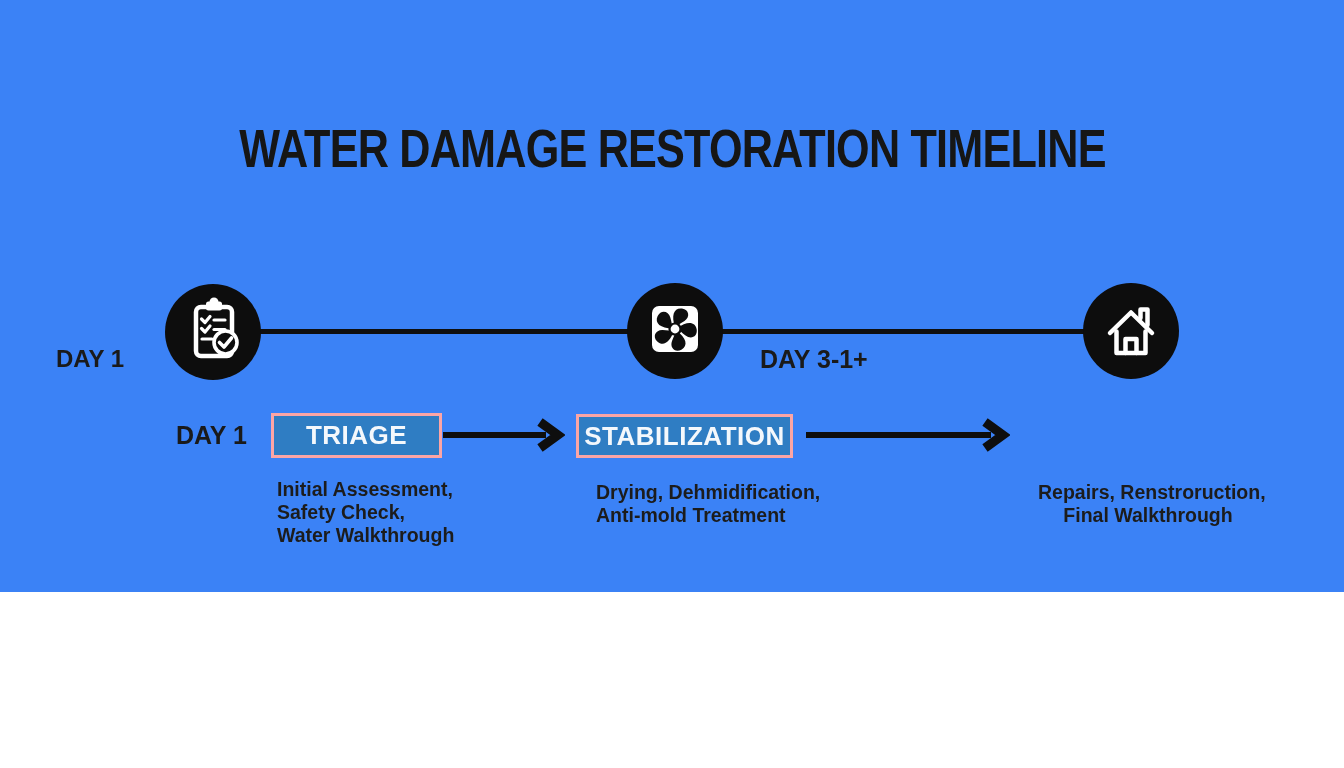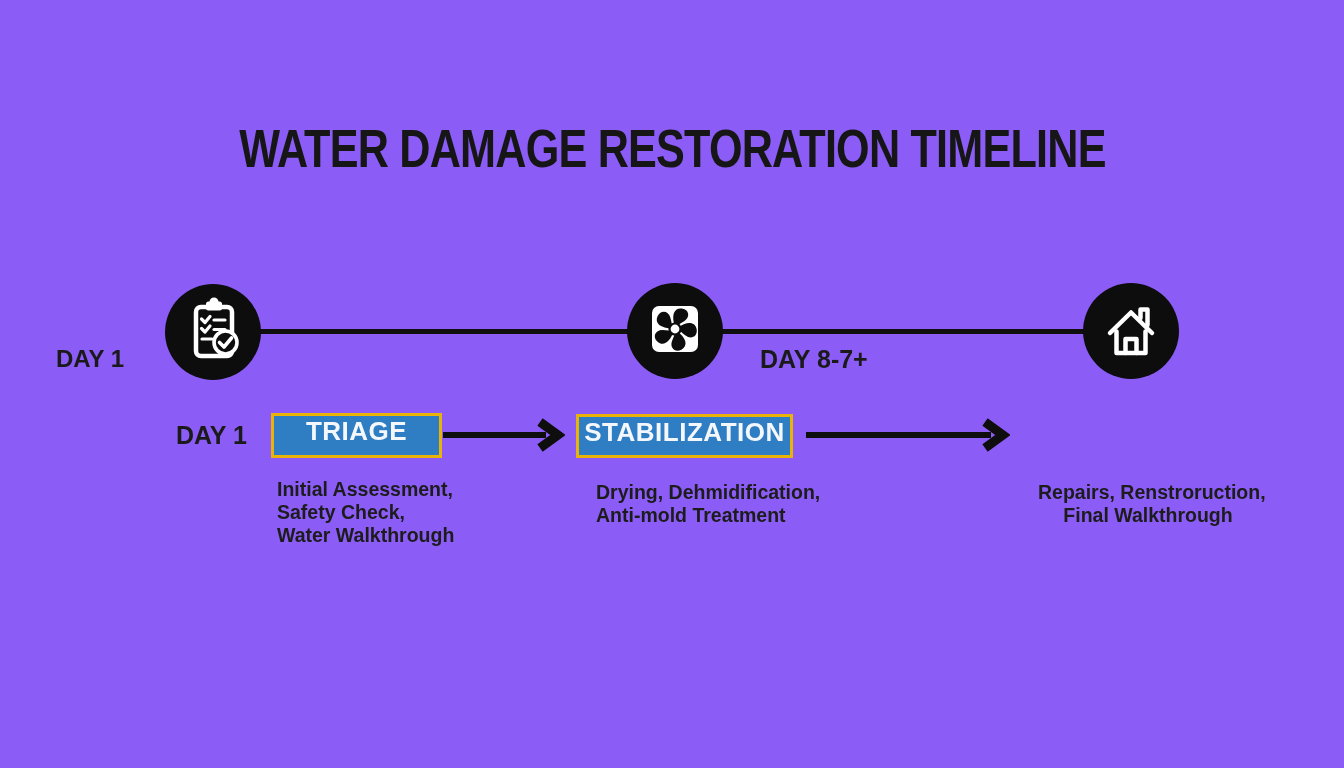--- a/index.html
+++ b/index.html
@@ -1,22 +1,22 @@
 <!DOCTYPE html>
 <html><head>
 <meta charset="utf-8">
 <style>
   html, body { margin: 0; padding: 0; }
   body { font-family: "Liberation Sans", sans-serif; background: #ffffff; }
 
   .stage {
     position: relative;
     width: 1344px;
-    height: 768px;
-    background: #8b5cf6;
+    height: 592px;
+    background: #3b82f6;
     overflow: hidden;
   }
 
   
   .title {
     position: absolute;
     left: 0; right: 0; top: 116px;
     margin: 0;
     text-align: center;
     line-height: 64px;
@@ -65,23 +65,23 @@
   
   .row-day-label {
     position: absolute;
     left: 176px; top: 421px;
     font-size: 25px; font-weight: 700;
     color: #1a1a1a; white-space: nowrap;
   }
   .phase-box {
     position: absolute;
     background: #2f7dc3;
-    border: 3px solid #eab308;
+    border: 3px solid #fca5a5;
     box-sizing: border-box;
-    display: flex; align-items: flex-start; justify-content: center;
+    display: flex; align-items: center; justify-content: center;
     color: #f4f8fc;
     font-weight: 700;
     font-size: 26px;
     letter-spacing: 0.5px;
     white-space: nowrap;
   }
   .box-triage    { left: 271px;  top: 413px; width: 171px; height: 45px; }
   .box-stabilize { left: 576px;  top: 414px; width: 217px; height: 44px; }
   .box-recovery  { left: 1031px; top: 413px; width: 204px; height: 45px; }
 
@@ -151,21 +151,21 @@
           <path d="M57.5 37 V28.5 H64.5 V44"></path>
           <polyline points="27,52 48,31.5 69,52"></polyline>
           <path d="M33.5 50.5 V72 H62.5 V50.5"></path>
           <path d="M42.5 72 V58 H53.5 V72"></path>
         </g>
       </svg>
     </span>
   </div>
 
   <div class="tl-day-label day1-left">DAY 1</div>
-  <div class="tl-day-label day37">DAY 8-7+</div>
+  <div class="tl-day-label day37">DAY 3-1+</div>
 
   <div class="row-day-label">DAY 1</div>
 
   <div class="phase-box box-triage">
     <span>TRIAGE</span>
   </div>
 
   <div class="phase-arrow arrow-1">
     <svg width="122" height="36" viewBox="0 0 122 36">
       <line x1="0" y1="18" x2="103" y2="18" stroke="#0e0e0e" stroke-width="6"></line>

